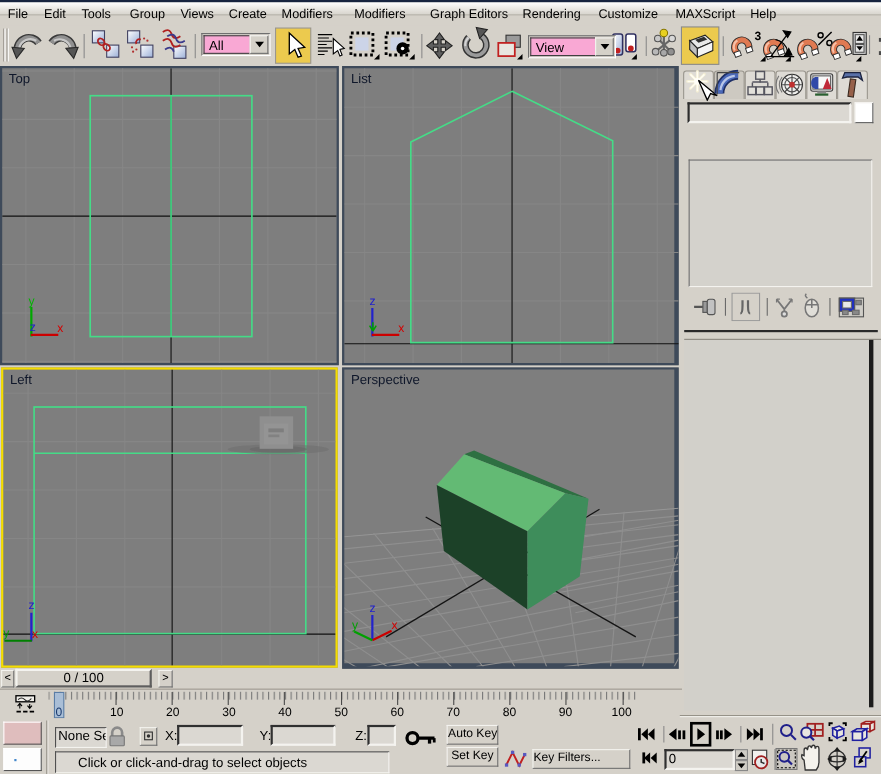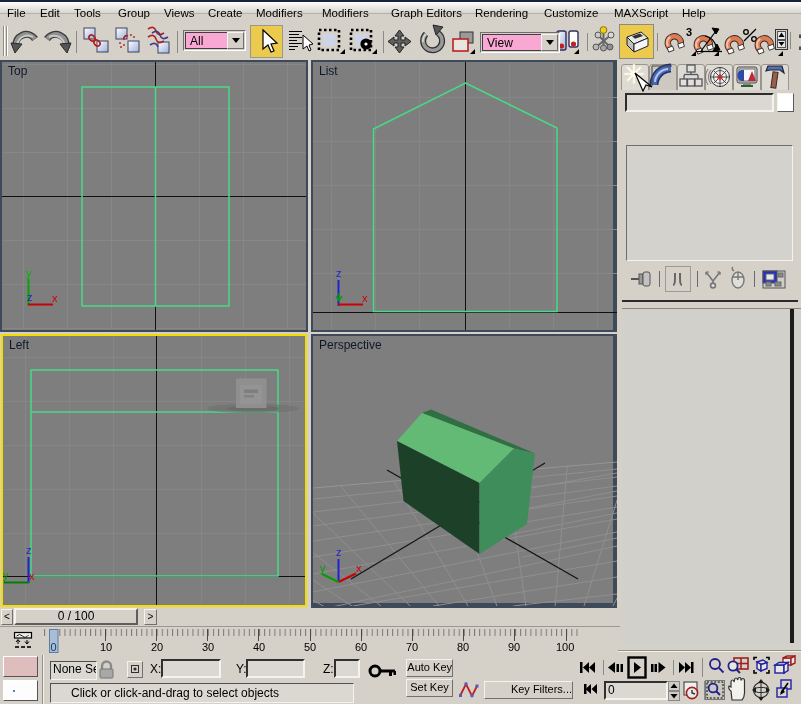--- a/index.html
+++ b/index.html
@@ -611,21 +611,21 @@
     <div class="b3d" style="position:absolute;left:406px;top:26px;width:47px;height:18px;font-size:11px;text-align:center;padding-top:1px">Set Key</div>
     <svg width="24" height="22" style="position:absolute;left:458px;top:27px" id="curveicon">
       <path d="M2,16 L8,4 L14,16 L19,6" fill="none" stroke="#c02020" stroke-width="1.8"></path>
       <g fill="#5858c0">
           <rect x="1" y="14" width="3" height="3"></rect>
           <rect x="6.5" y="2.5" width="3" height="3"></rect>
           <rect x="12.5" y="14" width="3" height="3"></rect>
           <rect x="17.5" y="4.5" width="3" height="3"></rect>
         </g>
     </svg>
-    <div class="b3d" style="position:absolute;left:484px;top:28px;width:89px;height:18px;font-size:11px;text-align:right;padding-top:1px">Key Filters...</div>
+    <div class="b3d" style="position:absolute;left:484px;top:28px;width:89px;height:18px;font-size:11px;text-align:left;padding-top:1px">Key Filters...</div>
     <svg width="225" height="51" style="position:absolute;left:576px;top:0" id="playnav">
       <g fill="#000">
 
         <rect x="4" y="9" width="2.5" height="11"></rect>
           <polygon points="13,9 13,20 7,14.5"></polygon>
           <polygon points="19,9 19,20 13,14.5"></polygon>
         <line x1="27.5" y1="7" x2="27.5" y2="22" stroke="#8a8a8a"></line>
 
         <polygon points="39,9 39,20 32,14.5"></polygon>
           <rect x="40.5" y="11" width="2.5" height="8"></rect>

